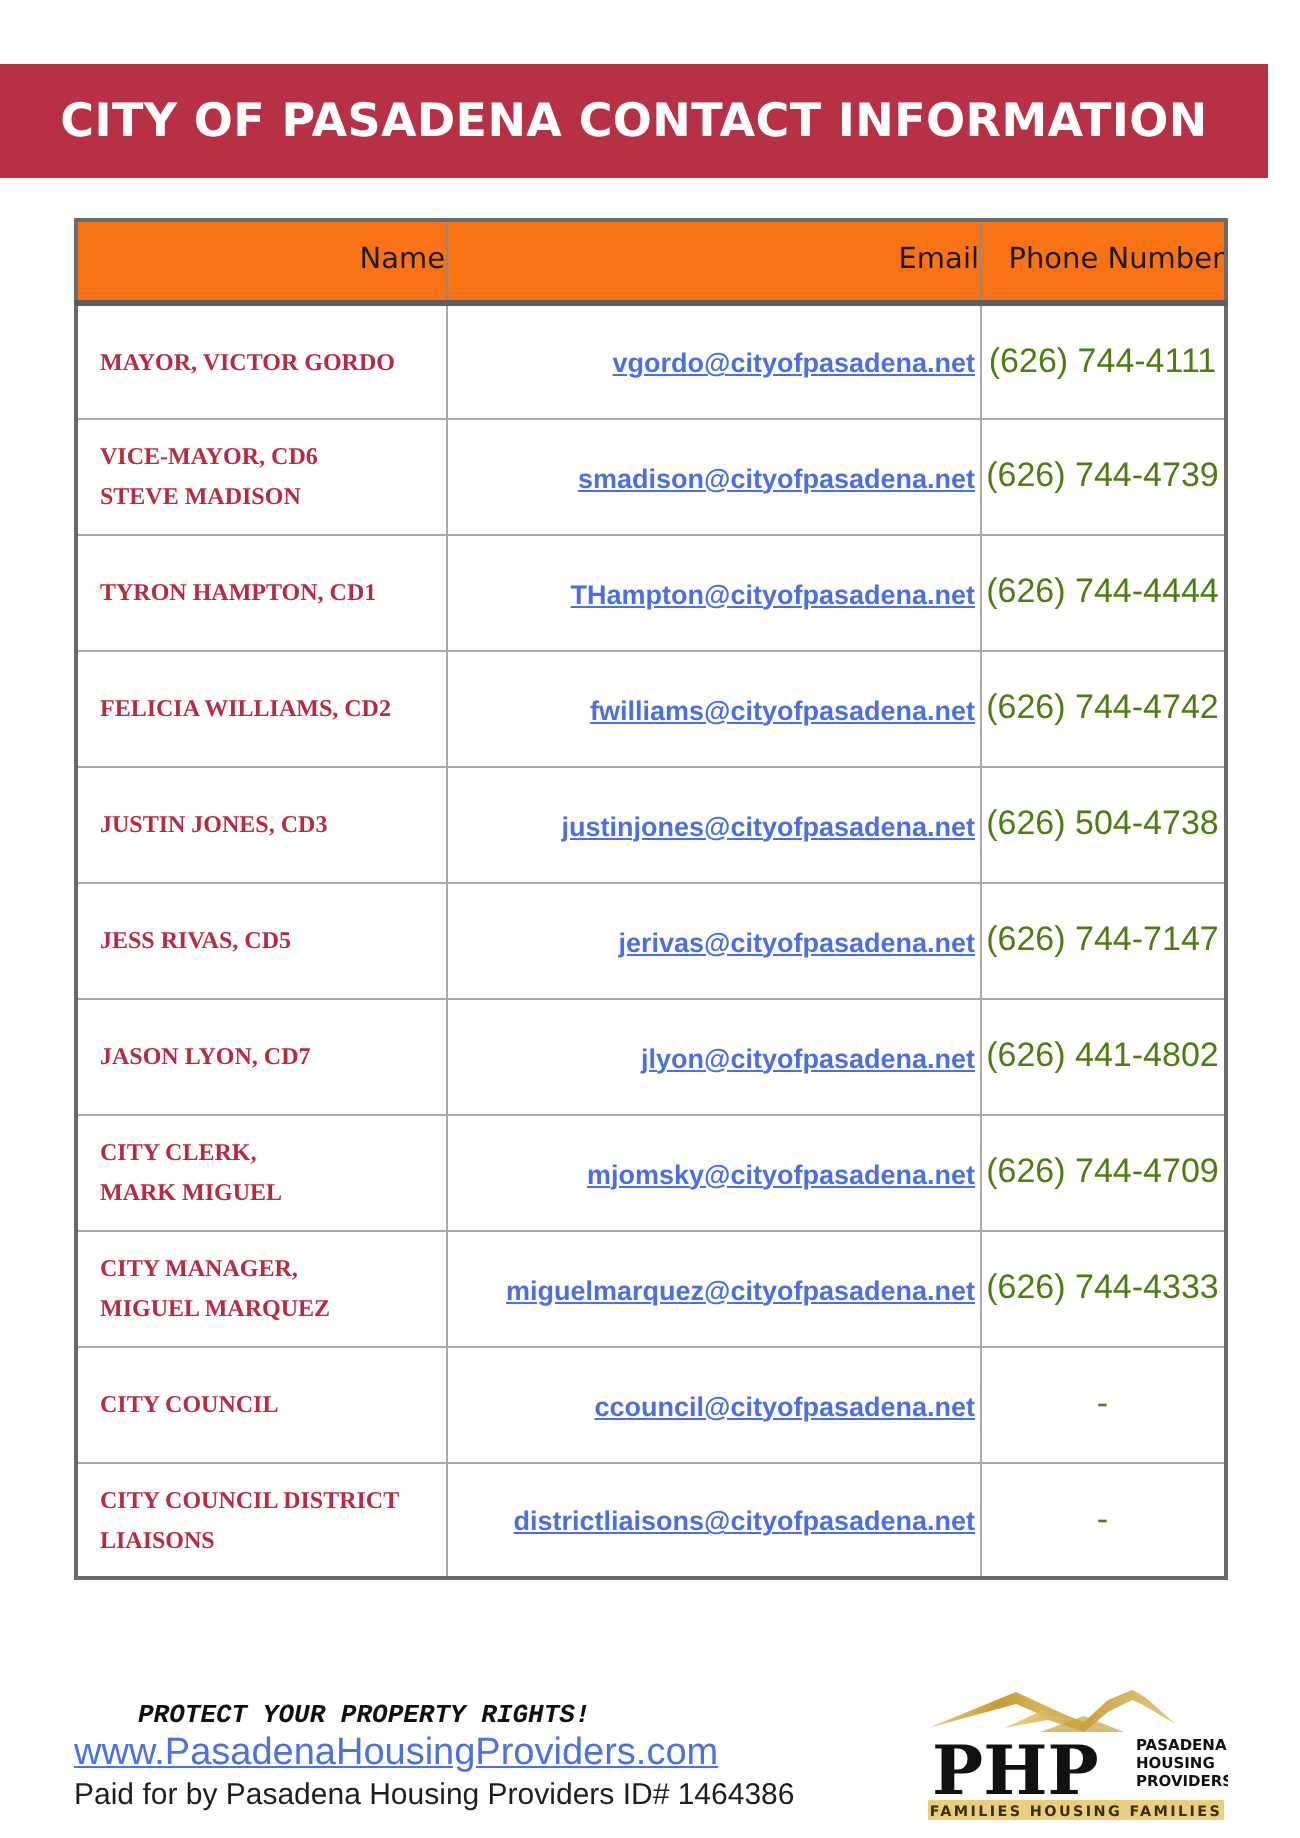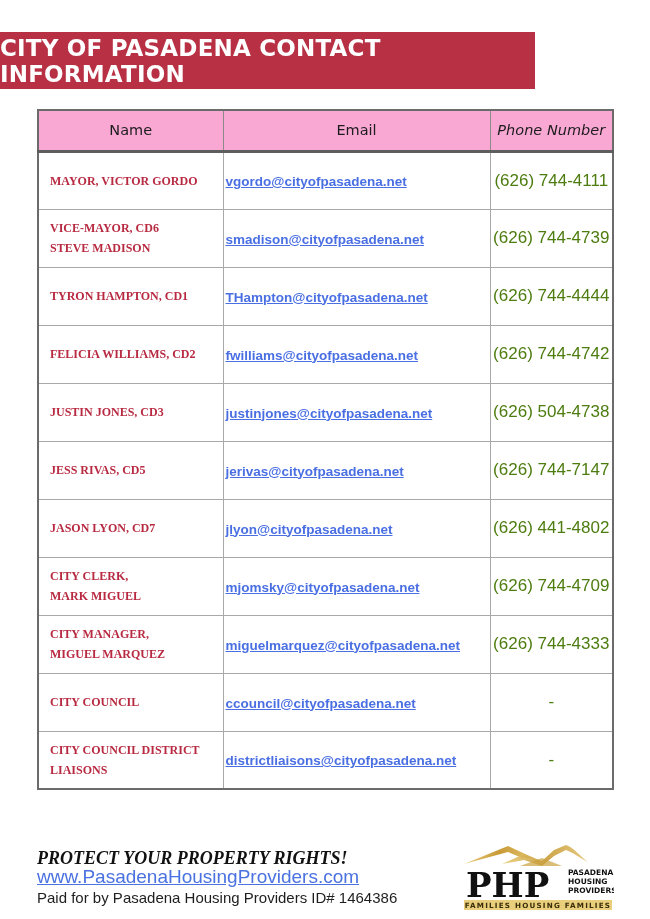--- a/index.html
+++ b/index.html
@@ -1,80 +1,80 @@
 <!DOCTYPE html>
 <html><head>
   <meta charset="utf-8">
   <style>
     * { margin: 0; padding: 0; box-sizing: border-box; }
     html, body { width: 650px; height: 919px; background: #ffffff; overflow: hidden; }
     body { position: relative; font-family: "DejaVu Sans", sans-serif; }
 
     .banner {
-      position: absolute; left: 0; top: 32px; width: 535px; height: 57px;
+      position: absolute; left: 0; top: 32px; width: 634px; height: 57px;
       background: #b83044;
       display: flex; align-items: center; justify-content: center;
     }
     .banner h1 {
       color: #ffffff; font-family: "DejaVu Sans", sans-serif; font-weight: bold;
       font-size: 23px; letter-spacing: 0.2px;
     }
 
     .contact-table {
       position: absolute; left: 37px; top: 109px; width: 575px;
       border-collapse: collapse; table-layout: fixed;
       border: 2px solid #6b6b6b;
     }
     .contact-table col.c-name { width: 185px; }
     .contact-table col.c-email { width: 267px; }
     .contact-table col.c-phone { width: 123px; }
 
     .contact-table thead th {
-      background: #f9a8d4; height: 41px;
+      background: #f97316; height: 41px;
       font-family: "DejaVu Sans", sans-serif; font-weight: normal;
       font-size: 14.5px; color: #1c1c1c;
       border-right: 1px solid #8a8a8a;
       border-bottom: 3px solid #5e5e5e;
-      text-align: center; vertical-align: middle;
+      text-align: right; vertical-align: middle;
       white-space: nowrap;
     }
-    .contact-table thead th:last-child { border-right: none; font-style: italic; }
+    .contact-table thead th:last-child { border-right: none; }
 
     .contact-table tbody td {
       height: 58px; vertical-align: middle;
       border-right: 1px solid #a8a8a8;
       border-bottom: 1px solid #a8a8a8;
     }
     .contact-table tbody td:last-child { border-right: none; }
     .contact-table tbody tr:last-child td { border-bottom: none; }
 
     .name-cell {
       padding-left: 11px; padding-right: 4px;
       color: #b82a41; font-weight: bold; font-size: 12px; line-height: 20px;
       font-family: Liberation Serif, serif;
     }
     .name-line { display: block; white-space: nowrap; }
 
-    .email-cell { text-align: left; padding: 0 2px; }
+    .email-cell { text-align: right; padding: 0 2px; }
     .email-link {
       color: #4a6fe3; text-decoration: underline;
       font-family: "Liberation Sans", sans-serif; font-size: 13.5px; font-weight: 600;
       white-space: nowrap;
     }
 
     .phone-cell {
       text-align: center; color: #4d7c0f;
       font-family: "Liberation Sans", sans-serif; font-weight: normal; font-size: 17px;
       white-space: nowrap;
     }
 
     .footer { position: absolute; left: 37px; top: 850px; }
     .footer .slogan {
-      font-family: Liberation Serif, serif; font-weight: bold; font-style: italic;
-      font-size: 18px; color: #111; line-height: 16px;
+      font-family: Liberation Mono, monospace; font-weight: bold; font-style: italic;
+      font-size: 13px; color: #111; line-height: 16px; margin-left: 32px;
     }
     .footer .site-link {
       display: block; color: #4a72e0; text-decoration: underline;
       font-family: "Liberation Sans", sans-serif; font-size: 19px; line-height: 21px;
     }
     .footer .paid-for {
       font-family: "Liberation Sans", sans-serif; font-size: 15px; color: #1e1e1e; line-height: 21px;
     }
 
     .logo { position: absolute; left: 462px; top: 842px; width: 152px; height: 70px; }

